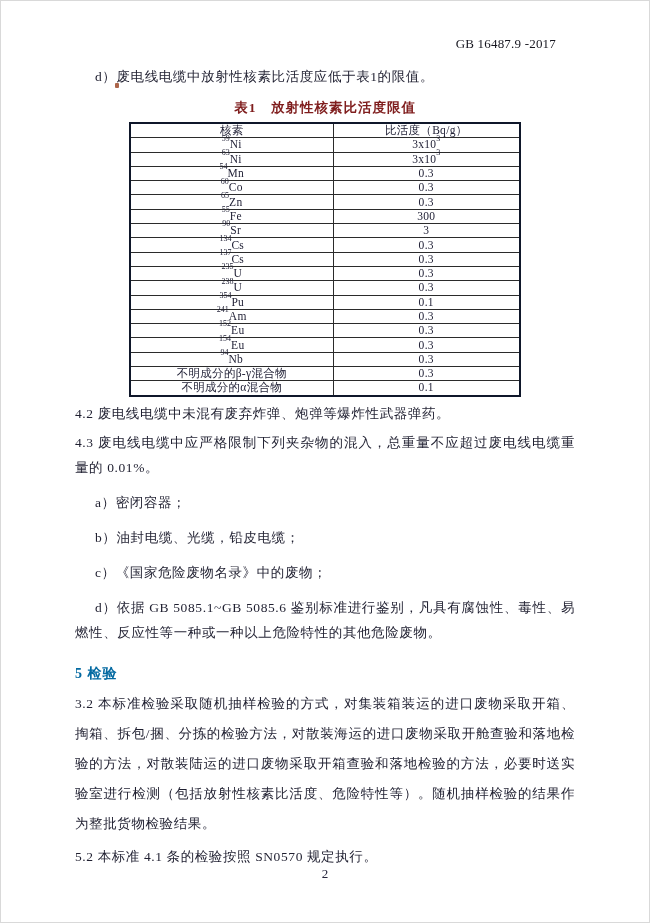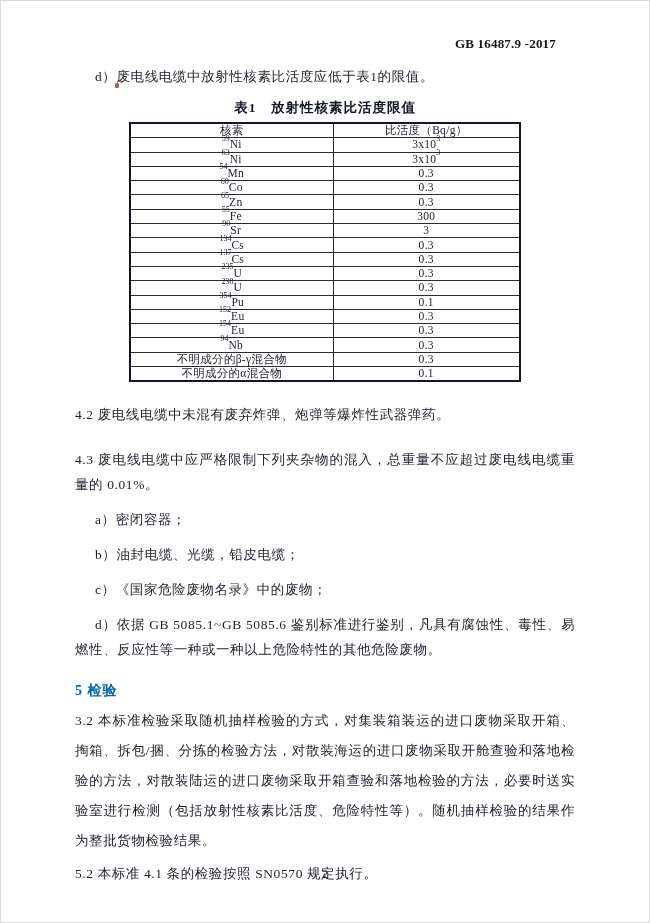--- a/index.html
+++ b/index.html
@@ -7,38 +7,38 @@
     position:relative;
     width:650px;height:923px;
     background:#ffffff;
     box-shadow: inset 0 0 0 1px #d9d9d9;
     font-family:"Liberation Serif","DejaVu Serif",serif;
     color:#1f1f30;
     overflow:hidden;
   }
   .doc-header{
     position:absolute;top:36px;right:94px;
-    font-weight:bold;font-size:13px;letter-spacing:0.2px;
+    font-weight:normal;font-size:13px;letter-spacing:0.2px;
     color:#16161f;
   }
   .scan-speck{
     position:absolute;left:115px;top:83px;width:4px;height:5px;
     background:#9e4a2a;border-radius:1px;opacity:.85;
   }
   .content{
     position:absolute;left:75px;top:64px;width:500px;
   }
   .para{
     font-size:13.5px;line-height:25px;letter-spacing:0.6px;
     text-align:justify;margin:0;
   }
   .intro-d{margin-left:20px;}
   .tbl-caption{
     text-align:center;font-weight:bold;font-size:13.5px;
-    margin:10px 0 5px 0;letter-spacing:1px;color:#0f172a;
+    margin:10px 0 5px 0;letter-spacing:1px;color:#7f1d1d;
   }
   table.limits{
     border-collapse:collapse;
     margin:0 auto;
     width:390px;
     table-layout:fixed;
     border:2px solid #0f172a;
   }
   table.limits td, table.limits th{
     border:1px solid #2b2b2b;
@@ -49,21 +49,21 @@
     padding:0;
     text-align:center;
     color:#232338;
     letter-spacing:0.3px;
   }
   table.limits col.c1{width:203px;}
   table.limits col.c2{width:187px;}
   sup.small{
     font-size:8px;line-height:0;position:relative;top:-3px;letter-spacing:0;
   }
-  .sec{margin-top:20px;}
+  .sec{margin-top:4px;}
   .sub-item{margin-left:20px;margin-top:10px;}
   .hang-d{text-indent:20px;margin-top:10px;}
   .h5{
     font-weight:bold;font-size:14px;margin:20px 0 6px 0;color:#0369a1;letter-spacing:1px;
   }
   .para-51{line-height:30px;margin-top:6px;}
   .para-5x{margin-top:5px;line-height:25px;}
   .page-number{
     position:absolute;left:0;right:0;top:866px;
     text-align:center;font-size:13px;color:#23233a;
@@ -135,20 +135,24 @@
         </tr>
         <tr>
           <td><sup class="small">238</sup><span>U</span></td>
           <td><span>0.3</span><sup class="small"></sup></td>
         </tr>
         <tr>
           <td><sup class="small">354</sup><span>Pu</span></td>
           <td><span>0.1</span><sup class="small"></sup></td>
         </tr>
         <tr>
+          <td><sup class="small">241</sup><span>Am</span></td>
+          <td><span>0.3</span><sup class="small"></sup></td>
+        </tr>
+        <tr>
           <td><sup class="small">152</sup><span>Eu</span></td>
           <td><span>0.3</span><sup class="small"></sup></td>
         </tr>
         <tr>
           <td><sup class="small">154</sup><span>Eu</span></td>
           <td><span>0.3</span><sup class="small"></sup></td>
         </tr>
         <tr>
           <td><sup class="small">94</sup><span>Nb</span></td>
           <td><span>0.3</span><sup class="small"></sup></td>

